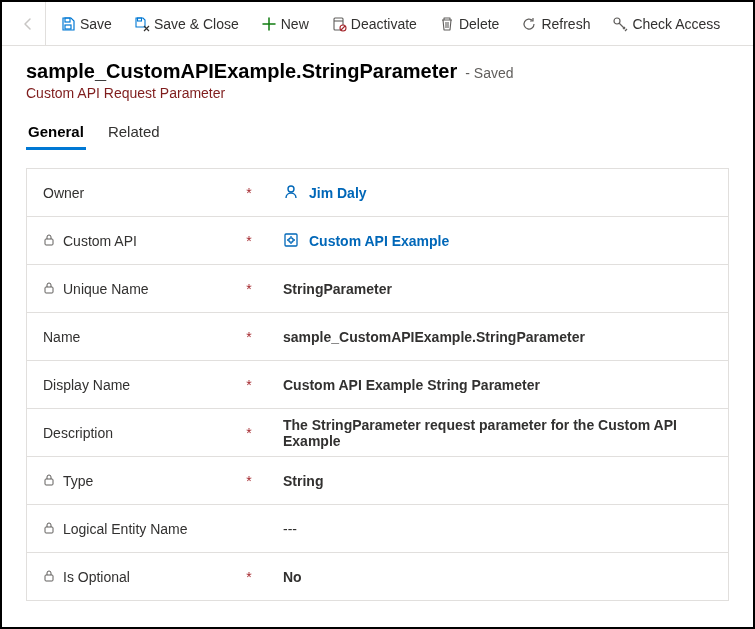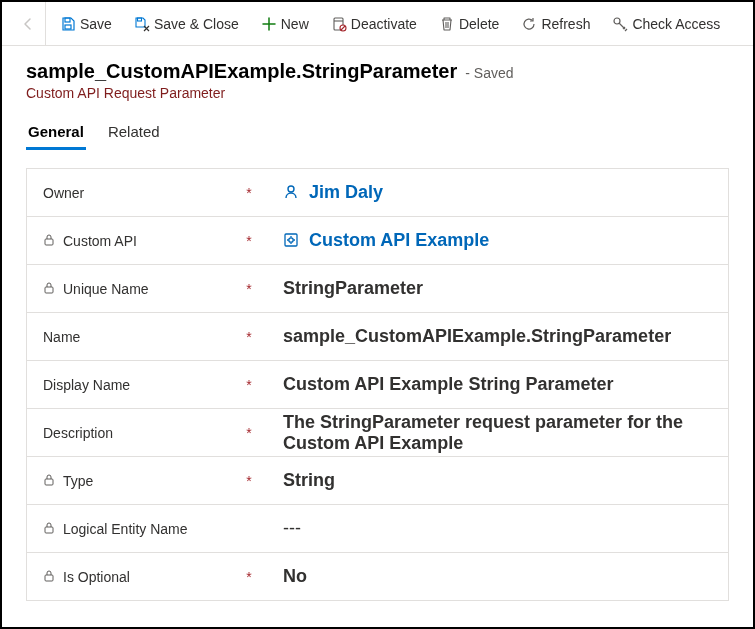--- a/index.html
+++ b/index.html
@@ -107,21 +107,21 @@
     font-size: 14px;
   }
   .lock { color: #605e5c; width:14px; height:14px; display:flex; }
   .req {
     color: #a4262c;
     text-align: center;
     font-size: 14px;
   }
   .value-cell {
     padding-left: 8px;
-    font-size: 18px;
+    font-size: 14px;
     color: #323130;
     font-weight: 600;
   }
   .value-link {
     display: flex;
     align-items: center;
     gap: 8px;
     color: #0067b8;
     font-weight: 600;
   }

